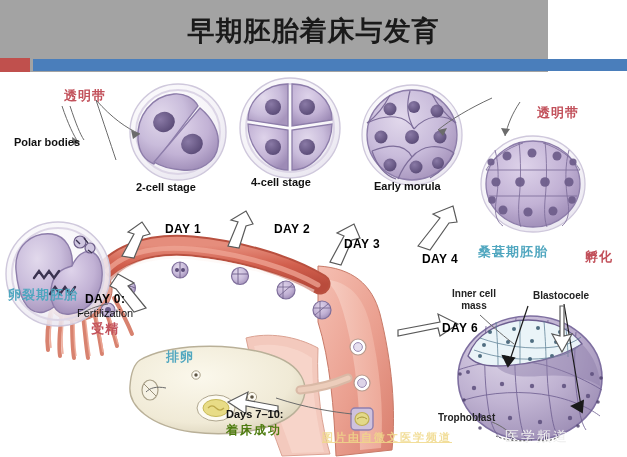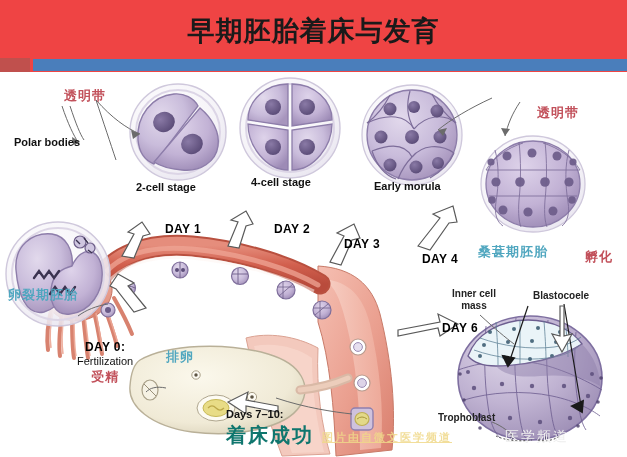--- a/index.html
+++ b/index.html
@@ -1,36 +1,36 @@
 <!DOCTYPE html>
 <html><head>
 <meta charset="utf-8">
 <style>
   html,body{margin:0;padding:0;background:#fff;}
   body{width:627px;height:457px;font-family:"Liberation Sans",sans-serif;overflow:hidden;}
   #stage{position:relative;width:627px;height:457px;background:#ffffff;}
   .abs{position:absolute;}
   
-  #title-bar{position:absolute;left:0;top:0;width:627px;height:72px;background:#ef4444;}
+  #title-bar{position:absolute;left:0;top:0;width:520px;height:72px;background:#a3a3a3;padding-left:28px;}
   #page-title{position:absolute;left:0;top:14px;width:627px;text-align:center;
     font-family:"DejaVu Sans","Liberation Sans",sans-serif;font-size:27px;font-weight:bold;
     color:#1a1a1a;letter-spacing:1px;line-height:34px;}
   #accent-red{position:absolute;left:0;top:58px;width:30px;height:14px;background:#c0504d;}
   #accent-blue{position:absolute;left:33px;top:59px;width:594px;height:12px;background:#4a7ebb;}
   
   .lbl{position:absolute;white-space:nowrap;font-family:"Liberation Sans",sans-serif;}
   .lbl-en{font-weight:bold;color:#111111;font-size:11px;}
   .lbl-en-s{font-weight:bold;color:#222222;font-size:10px;}
   .lbl-day{font-weight:bold;color:#000000;font-size:12px;letter-spacing:.4px;}
   .lbl-cn-red{font-family:"DejaVu Sans","Liberation Sans",sans-serif;font-weight:bold;
     color:#c2515b;font-size:13px;letter-spacing:1px;}
   .lbl-cn-teal{font-family:"DejaVu Sans","Liberation Sans",sans-serif;font-weight:bold;
     color:#4fa6bf;font-size:13px;letter-spacing:1px;}
   .lbl-cn-red-big{font-family:"DejaVu Sans","Liberation Sans",sans-serif;font-weight:bold;
-    color:#0f766e;font-size:20px;letter-spacing:2px;}
+    color:#4d7c0f;font-size:12px;letter-spacing:2px;}
   .watermark{font-family:"DejaVu Sans","Liberation Sans",sans-serif;font-size:11px;
     color:#f0d98a;letter-spacing:2px;opacity:.85;font-weight:bold;text-decoration:underline;}
   .watermark2{font-family:"DejaVu Sans","Liberation Sans",sans-serif;font-size:14px;
     color:#eeeeee;letter-spacing:2px;}
   svg{display:block;}
 </style>
 </head>
 <body>
 
 <div id="stage">
@@ -477,21 +477,21 @@
     <div>mass</div>
   </div>
 
   <div class="lbl lbl-en-s" style="left:533px;top:290px;">Blastocoele</div>
 
   <div class="lbl lbl-en-s" style="left:438px;top:412px;">Trophoblast</div>
 
   <div class="lbl lbl-cn-teal" style="left:166px;top:348px;">排卵</div>
 
   <div class="abs" style="left:77px;top:292px;text-align:center;">
-    <div class="lbl-day" style="position:relative;margin-top:48px;">DAY 0:</div>
+    <div class="lbl-day" style="position:relative;">DAY 0:</div>
     <div class="lbl-en" style="position:relative;font-weight:normal;font-size:11px;margin-top:1px;">Fertilization</div>
     <div class="lbl-cn-red" style="position:relative;margin-top:1px;">受精</div>
   </div>
 
   <div class="lbl lbl-day" style="left:165px;top:222px;">DAY 1</div>
   <div class="lbl lbl-day" style="left:274px;top:222px;">DAY 2</div>
   <div class="lbl lbl-day" style="left:344px;top:237px;">DAY 3</div>
   <div class="lbl lbl-day" style="left:422px;top:252px;">DAY 4</div>
   <div class="lbl lbl-day" style="left:442px;top:321px;">DAY 6</div>
 

